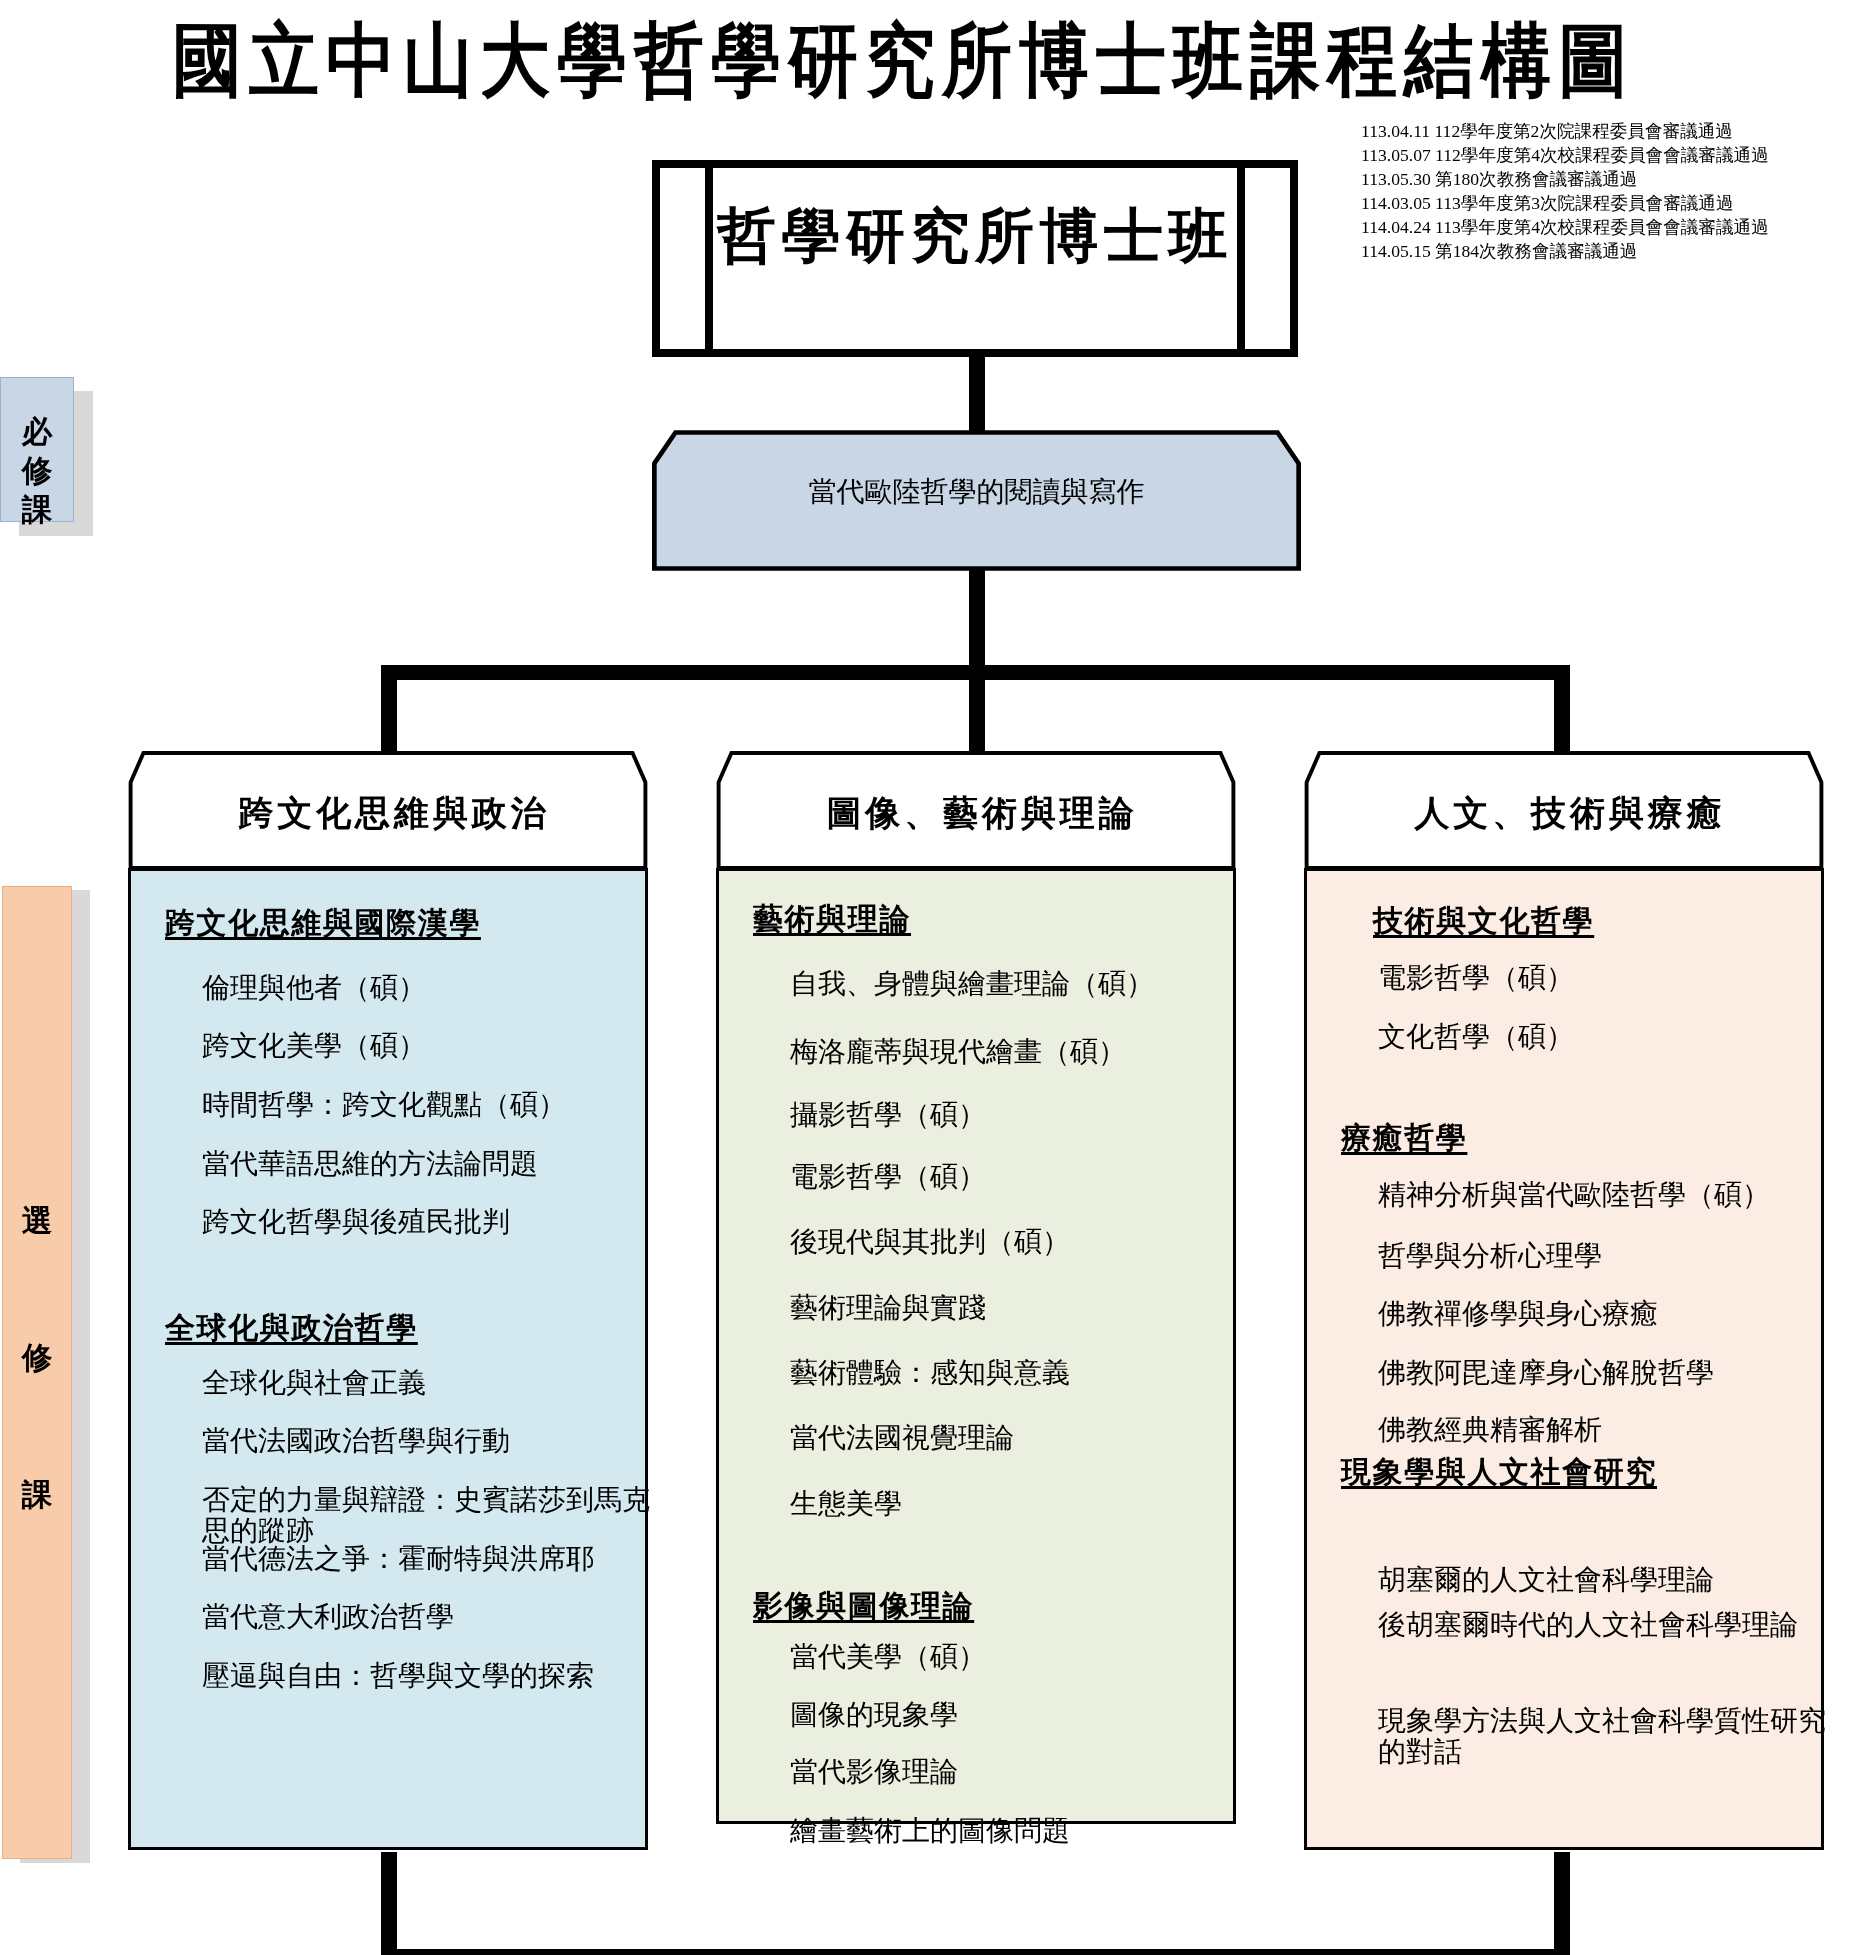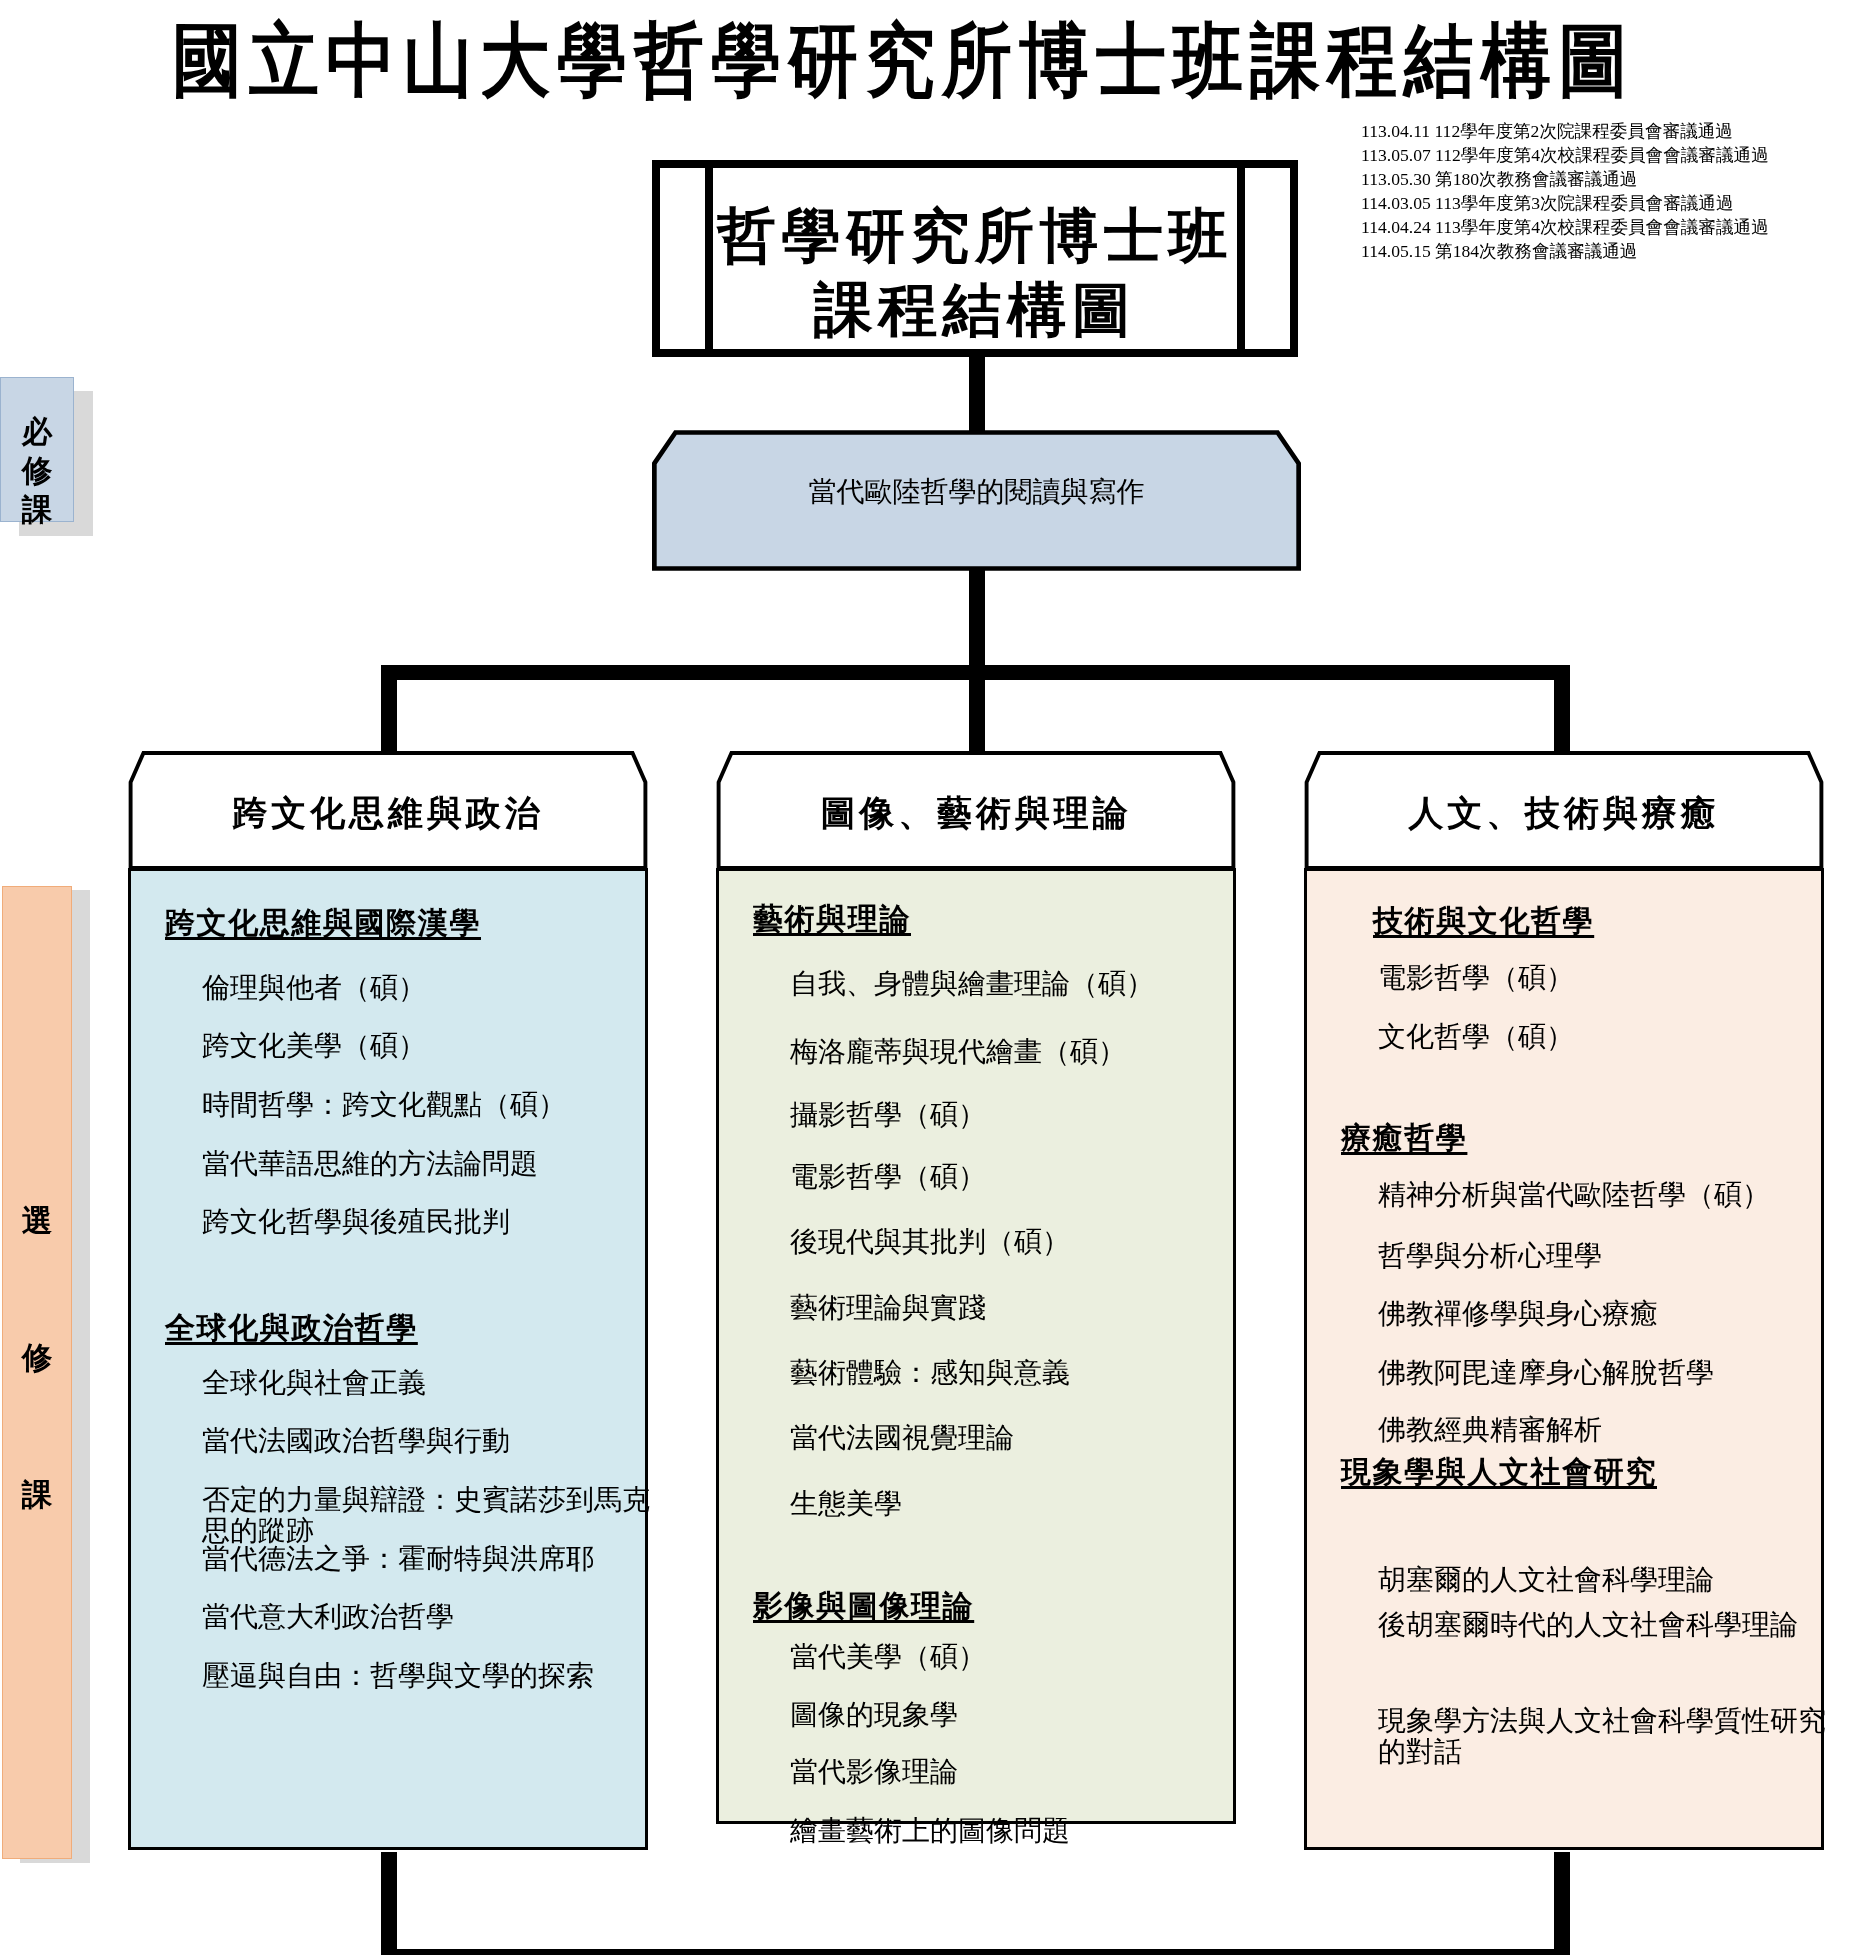--- a/index.html
+++ b/index.html
@@ -29,21 +29,21 @@
   .hline { position: absolute; background: #000; height: 15px; }
 
   
   #required-box { left: 652px; top: 430px; width: 649px; height: 141px; }
   #required-box svg { position: absolute; left: 0; top: 0; }
   #required-box .txt { position: absolute; left: 0; right: 0; top: 43px; text-align: center; font-size: 28px;
          font-family: "Liberation Sans", "DejaVu Sans", sans-serif; }
 
   
   .col { position: absolute; width: 520px; }
-  .col .head { position: absolute; left: 0; top: 0; width: 520px; height: 117px; }
+  .col .head { position: absolute; left: 0; top: 0; width: 520px; height: 117px; padding-left: 12px; }
   .col .head svg { position: absolute; left: 0; top: 0; }
   .col .head .txt { position: absolute; left: 0; right: 0; top: 39px; text-align: center; font-size: 35px; font-weight: bold; letter-spacing: 3.9px; }
   .col .body { position: absolute; left: 0; top: 117px; width: 520px; border: 3.9px solid #000; box-sizing: border-box; }
   .sec-title { font-size: 30px; font-weight: bold; text-decoration: underline; text-underline-offset: 3.9px; letter-spacing: 1.6px; }
   .course { font-size: 28px; line-height: 31px; padding-left: 37px;
             font-family: "Liberation Sans", "DejaVu Sans", sans-serif; }
 
   
   .side { position: absolute; box-sizing: border-box; }
   .side .shadow { position: absolute; background: #d9d9d9; }
@@ -76,21 +76,20 @@
   <div class="shadow" style="left:20.3px;top:3.9px;width:70px;height:973px;"></div>
   <div class="face" style="left:1.6px;top:0;width:70px;height:973px;background:#f8cbab;border-color:#f0ac7a;"></div>
   <div class="lbl" style="top:305px;width:74px;font-size:30.5px;line-height:59px;"><span class="vtext"><div>選</div><div style="margin-top: 78px;">修</div><div style="margin-top: 78px;">課</div></span></div>
 </div>
 
 <div id="header-box" class="abs">
   <div class="bar l"></div>
     <div class="bar r"></div>
   <div class="txt">
     <div>哲學研究所博士班</div>
-    <div>課程結構圖</div>
   </div>
 </div>
 
 <div class="vline" style="left:969px;top:357px;height:77px;"></div>
 <div class="vline" style="left:969px;top:569px;height:102px;"></div>
 <div class="hline" style="left:381px;top:665px;width:1187px;border-radius:4.7px 4.7px 0 0;"></div>
 <div class="vline" style="left:381px;top:665px;height:94px;"></div>
 <div class="vline" style="left:969px;top:665px;height:94px;"></div>
 <div class="vline" style="left:1554px;top:665px;height:94px;"></div>
 

